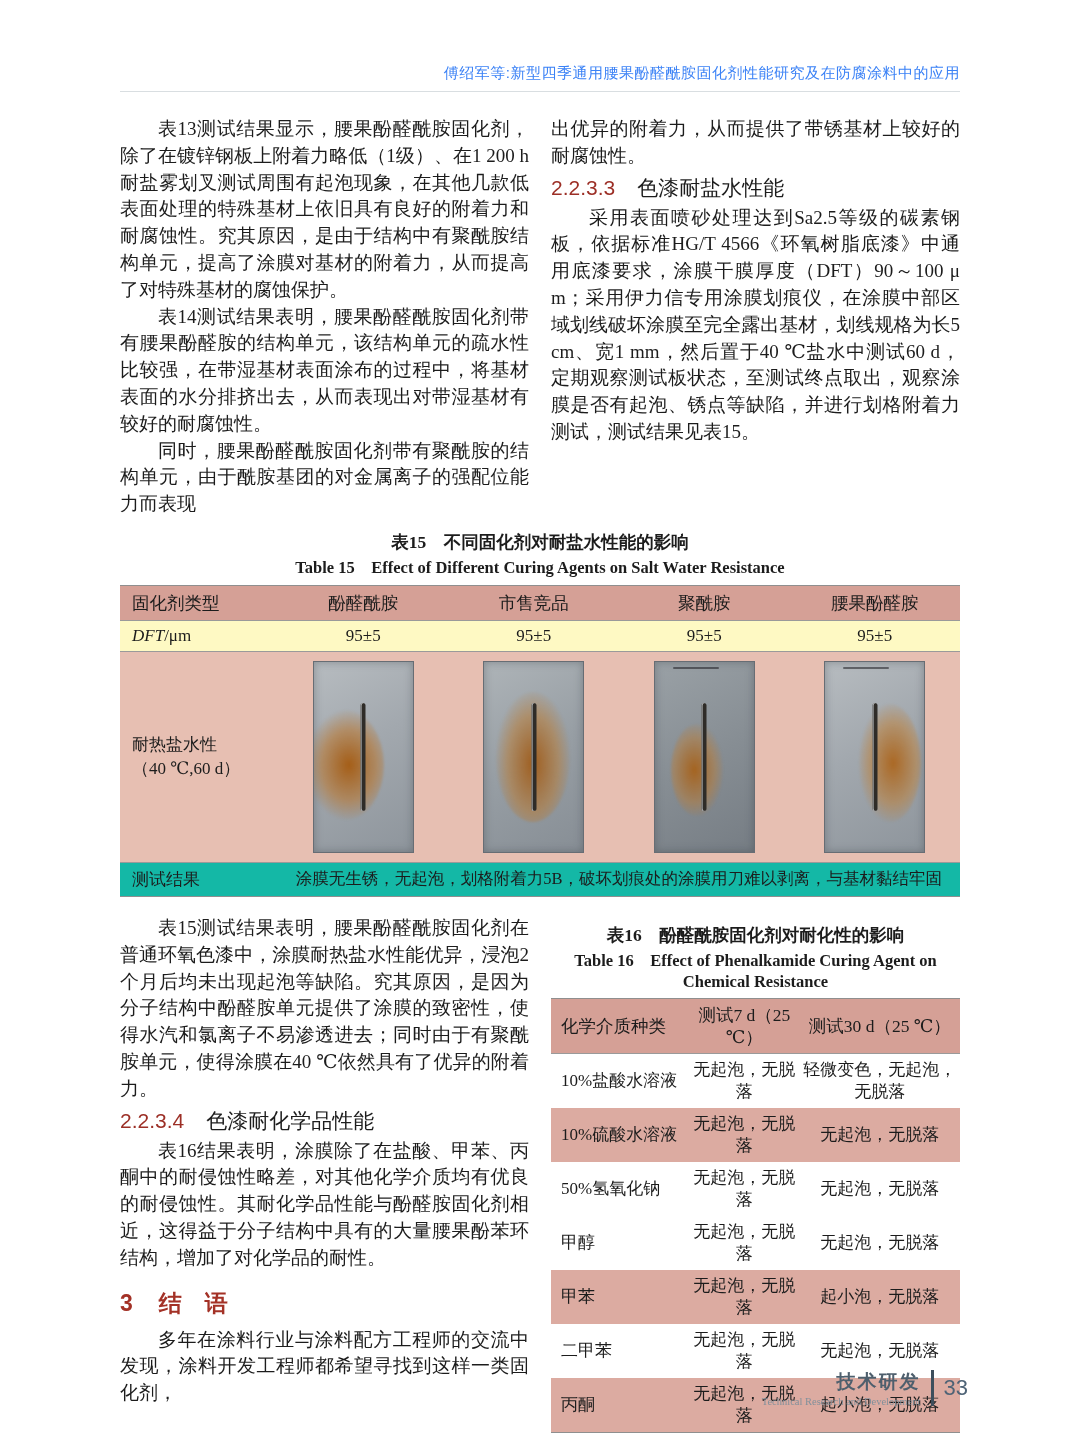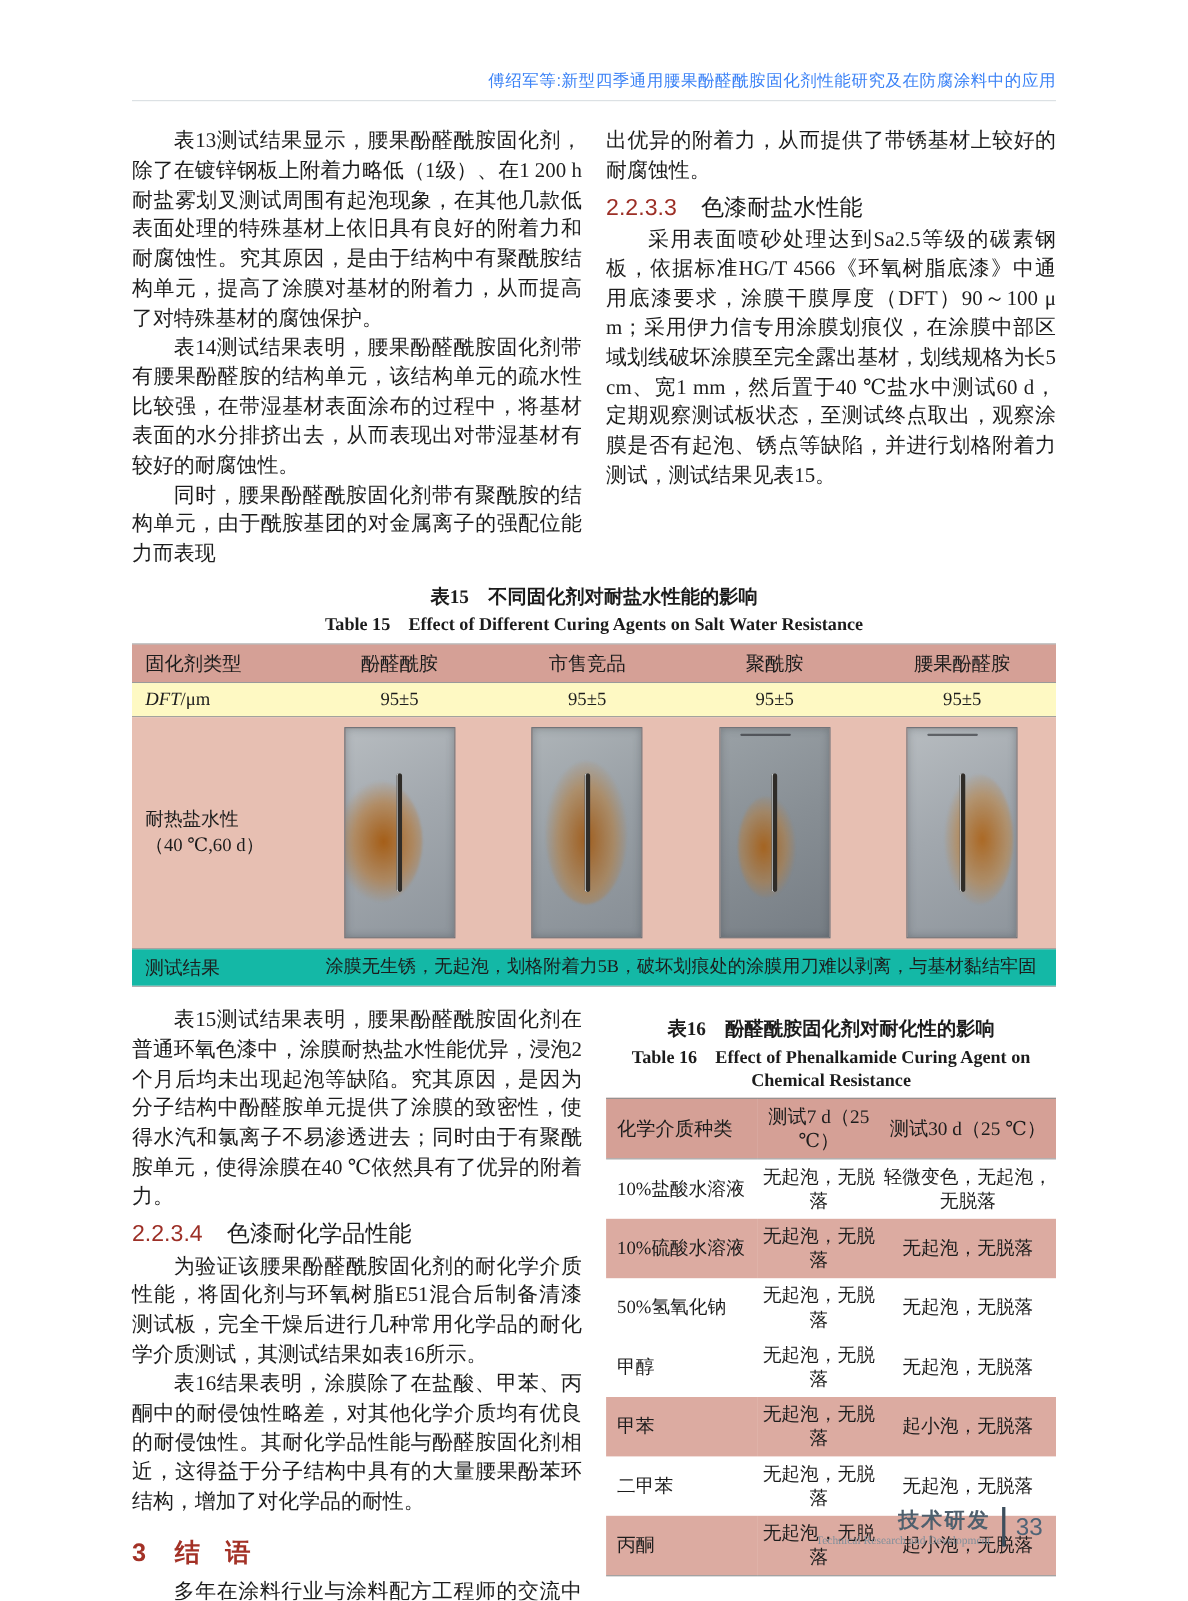--- a/index.html
+++ b/index.html
@@ -92,21 +92,21 @@
          border-top:1.4px solid #8f8f8f; border-bottom:1.4px solid #8f8f8f; }
   .t16 th, .t16 td { font-weight:normal; font-size:17px; text-align:center;
          padding:5px 3px; line-height:22px; }
   .t16 th:first-child, .t16 td:first-child { text-align:left; padding-left:10px; width:138px; }
   .t16 thead tr { background:#d5a096; }
   .t16 thead th { font-size:17.5px; border-bottom:1px solid #9a9a9a; }
   .t16 tr.shaded { background:#dcaba1;padding-left:36px; }
 
   
   .footer {
-    position:absolute; right:132px; bottom:48px;
+    position:absolute; right:112px; bottom:48px;
     display:flex; align-items:center; gap:10px;
   }
   .footer .f-text { text-align:right; }
   .footer .f-cn {
     font-family:"Liberation Sans","DejaVu Sans",sans-serif;
     font-weight:bold; font-size:19px; color:#4e5f6d; letter-spacing:2px;
   }
   .footer .f-en { font-size:10.5px; color:#82909b; margin-top:1px; }
   .footer .f-bar { width:3px; height:36px; background:#3d4e5c; }
   .footer .f-num {
@@ -191,21 +191,20 @@
         </div>
       </div>
     </div>
 
     <div class="cols" style="margin-top:18px;">
       <div class="col">
         <p class="body-p">表15测试结果表明，腰果酚醛酰胺固化剂在普通环氧色漆中，涂膜耐热盐水性能优异，浸泡2个月后均未出现起泡等缺陷。究其原因，是因为分子结构中酚醛胺单元提供了涂膜的致密性，使得水汽和氯离子不易渗透进去；同时由于有聚酰胺单元，使得涂膜在40 ℃依然具有了优异的附着力。</p>
         <div class="sec-head">
           <span class="sec-num">2.2.3.4</span><span>色漆耐化学品性能</span>
         </div>
-        <p class="body-p">为验证该腰果酚醛酰胺固化剂的耐化学介质性能，将固化剂与环氧树脂E51混合后制备清漆测试板，完全干燥后进行几种常用化学品的耐化学介质测试，其测试结果如表16所示。</p>
         <p class="body-p">表16结果表明，涂膜除了在盐酸、甲苯、丙酮中的耐侵蚀性略差，对其他化学介质均有优良的耐侵蚀性。其耐化学品性能与酚醛胺固化剂相近，这得益于分子结构中具有的大量腰果酚苯环结构，增加了对化学品的耐性。</p>
         <div class="sec3-head">
           <span class="sec-num">3</span><span>结　语</span>
         </div>
         <p class="body-p">多年在涂料行业与涂料配方工程师的交流中发现，涂料开发工程师都希望寻找到这样一类固化剂，</p>
       </div>
 
       <div class="col">
         <div class="t16-wrap">
           <div class="tbl-title-cn">表16　酚醛酰胺固化剂对耐化性的影响</div>

